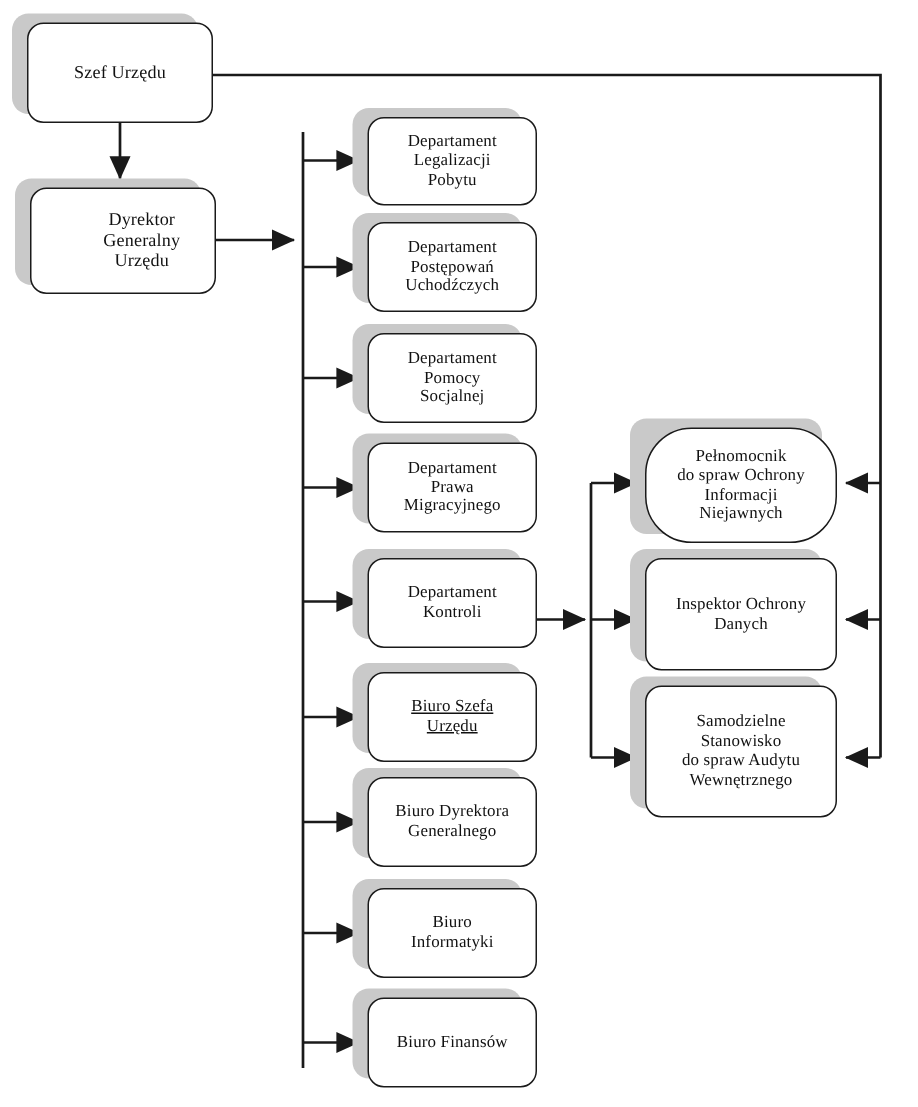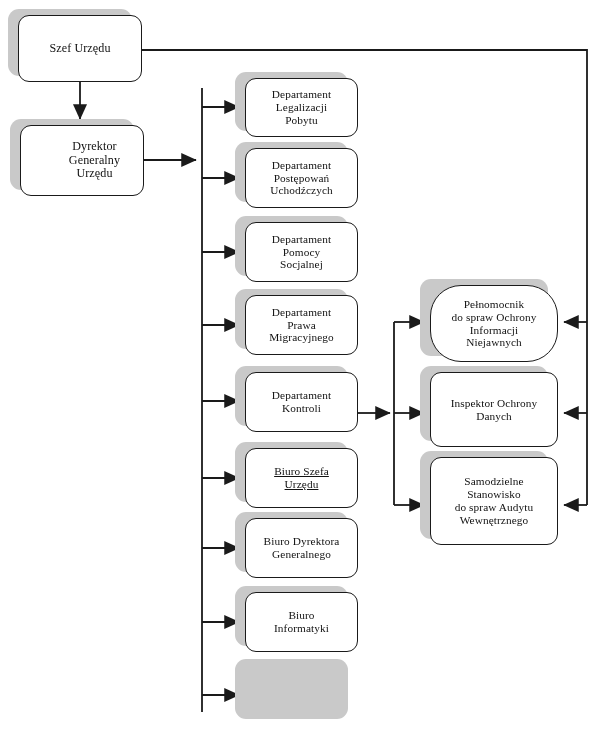--- a/index.html
+++ b/index.html
@@ -169,20 +169,23 @@
 Generalnego</span>
   </div>
 
   <div class="node-shadow" style="left:235px; top:586px; width:113px; height:60px;"></div>
   <div class="node" style="left:245px; top:592px; width:113px; height:60px;">
     <span class="node-label">Biuro
 Informatyki</span>
   </div>
 
   <div class="node-shadow" style="left:235px; top:659px; width:113px; height:60px;"></div>
+  <div class="node" style="left:245px; top:665px; width:113px; height:60px;">
+    <span class="node-label">Biuro Finansów</span>
+  </div>
 
   <div class="node-shadow" style="left:420px; top:279px; width:128px; height:77px;"></div>
   <div class="node" style="left:430px; top:285px; width:128px; height:77px;border-radius:31px;">
     <span class="node-label">Pełnomocnik
 do spraw Ochrony
 Informacji
 Niejawnych</span>
   </div>
 
   <div class="node-shadow" style="left:420px; top:366px; width:128px; height:75px;"></div>

